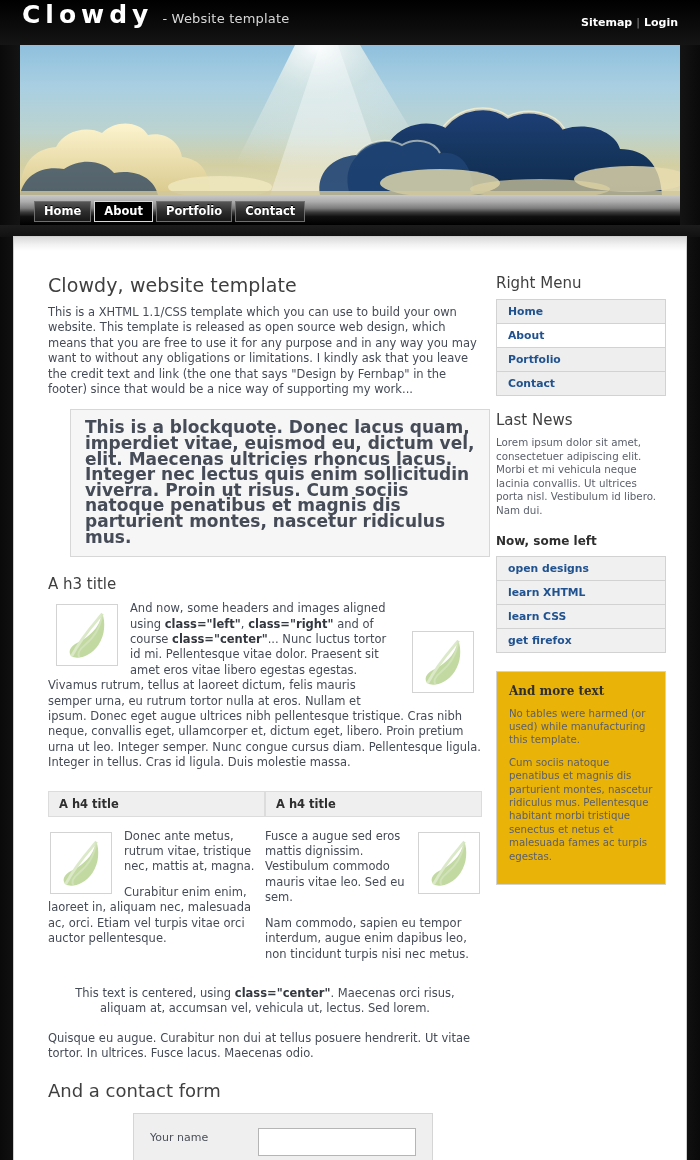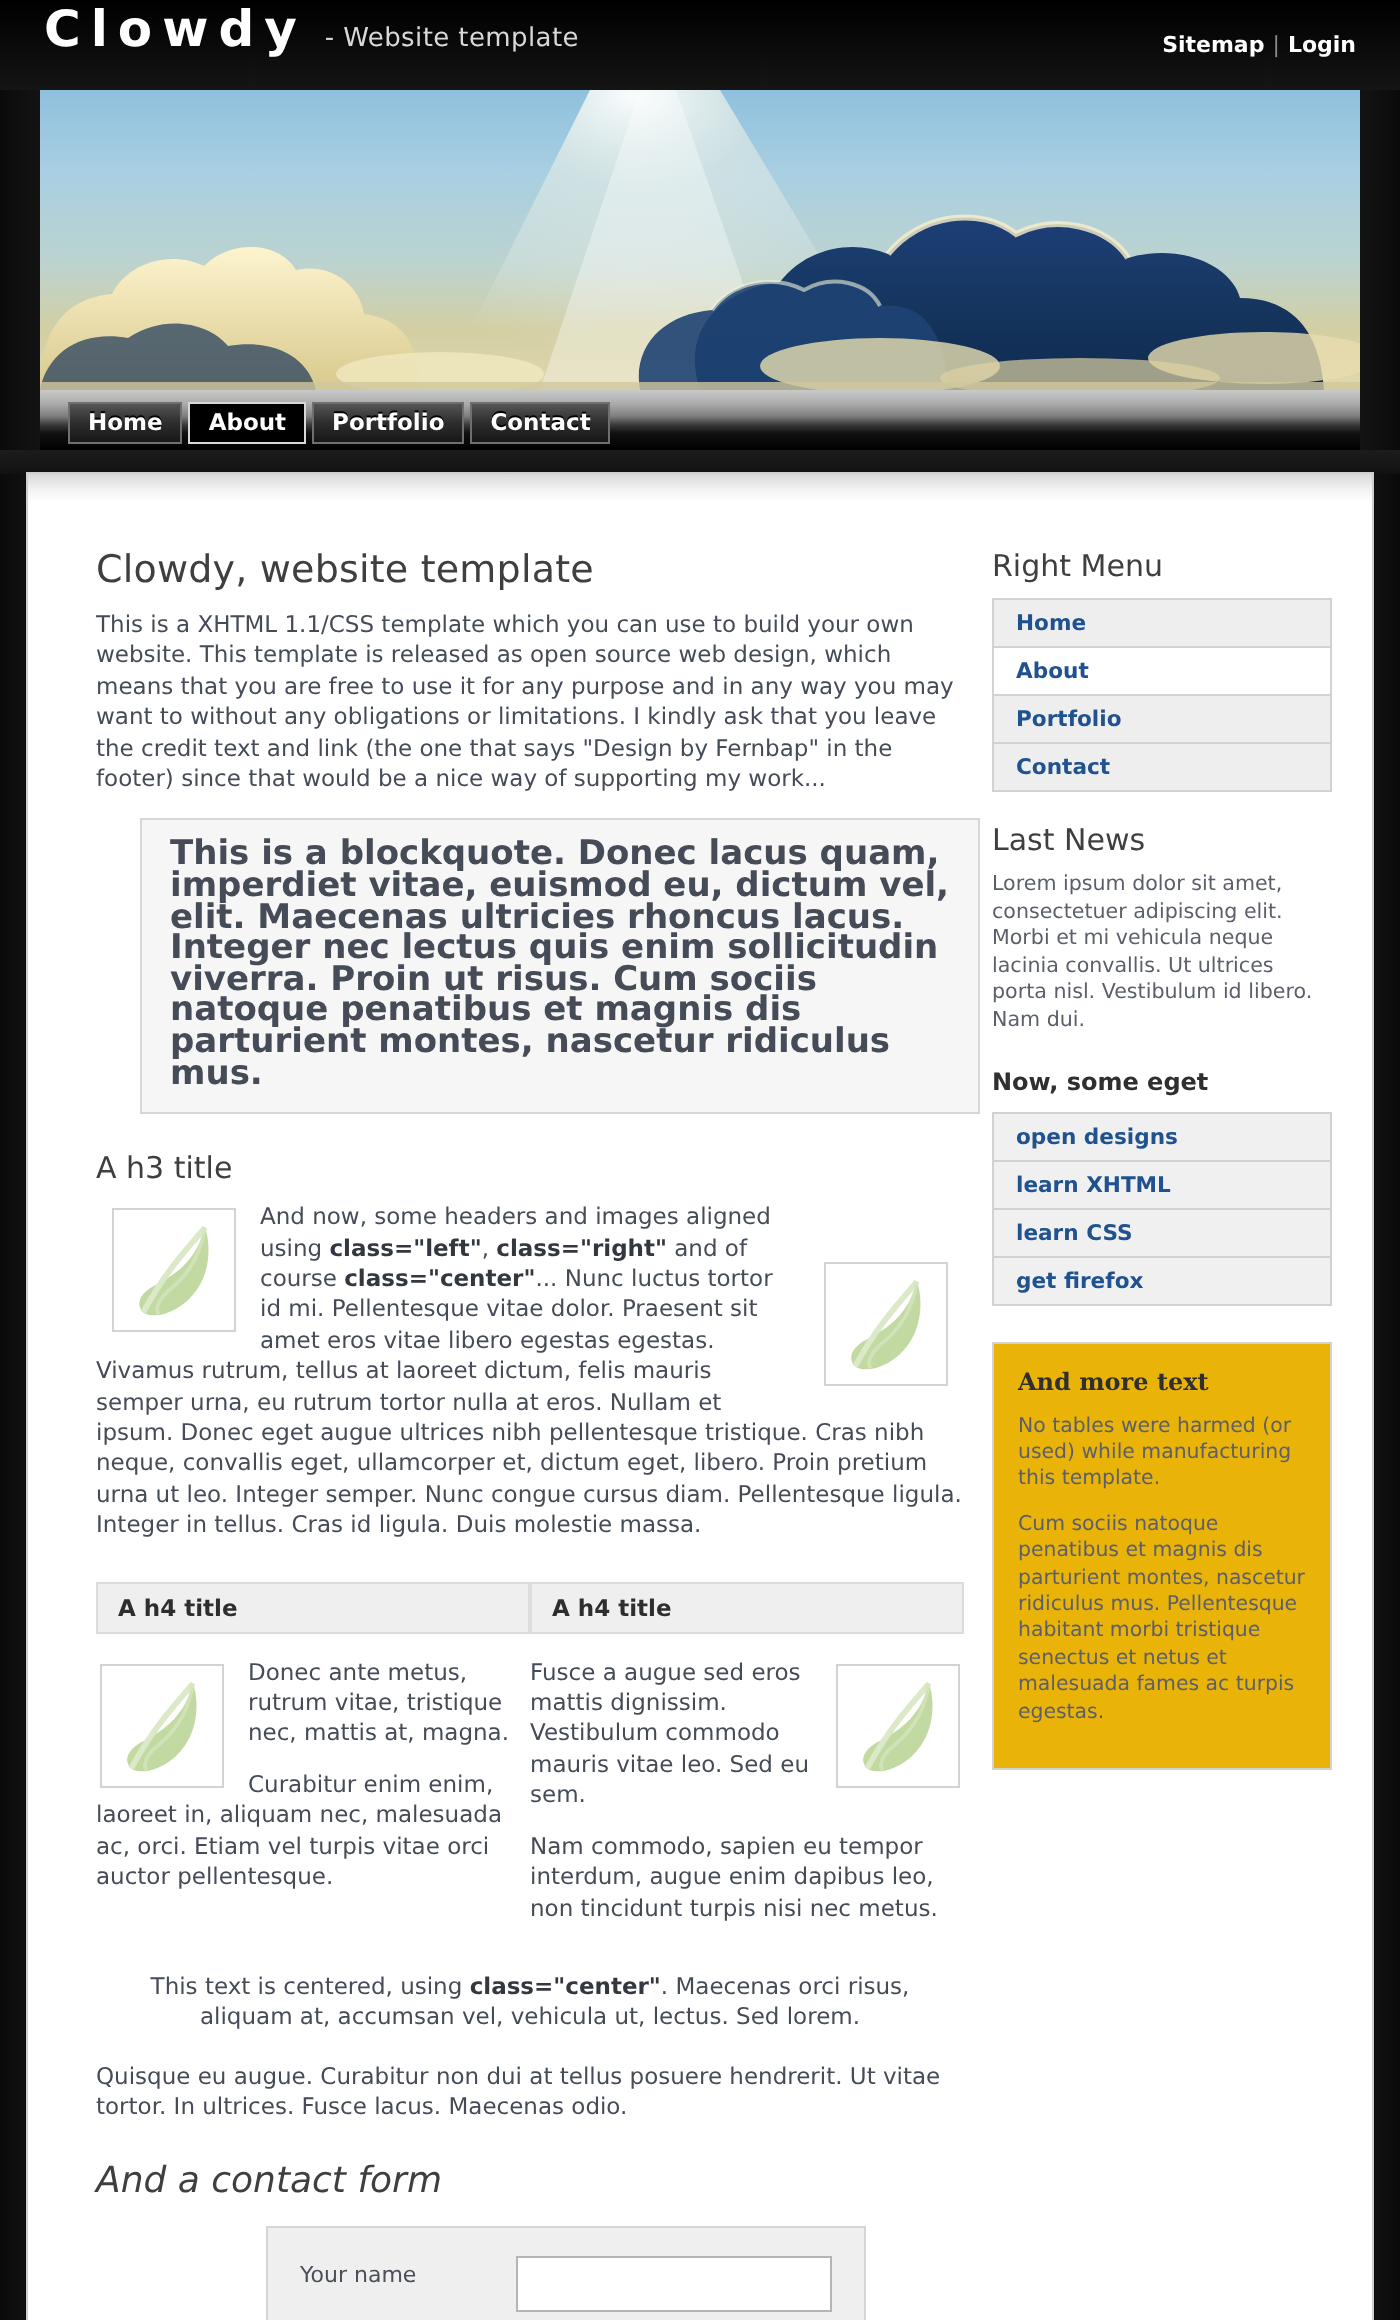--- a/index.html
+++ b/index.html
@@ -150,21 +150,20 @@
     margin: 0 0 12px 0;
     background: #efefef;
     border: 1px solid #dcdcdc;
     padding: 5px 0 5px 10px;
   }
   h2.form-title {
     font-size: 18px;
     font-weight: normal;
     color: #3f3f3f;
     margin: 18px 0 12px 0;
-    font-style: italic;
   }
 
   b, strong { color: #33373f; }
 
   
   .thumb {
     width: 62px; height: 62px;
     border: 1px solid #d3d3d3;
     background: #fff;
     padding: 3px;
@@ -469,21 +468,21 @@
               <a href="#">Portfolio</a>
             </li>
           <li>
               <a href="#">Contact</a>
             </li>
         </ul>
 
         <h3 class="side-title">Last News</h3>
         <p class="side-text">Lorem ipsum dolor sit amet, consectetuer adipiscing elit. Morbi et mi vehicula neque lacinia convallis. Ut ultrices porta nisl. Vestibulum id libero. Nam dui.</p>
 
-        <h4 class="side-title">Now, some eget</h4>
+        <h4 class="side-title">Now, some left</h4>
         <ul class="linklist">
           <li>
               <a href="#">open designs</a>
             </li>
           <li>
               <a href="#">learn XHTML</a>
             </li>
           <li>
               <a href="#">learn CSS</a>
             </li>

